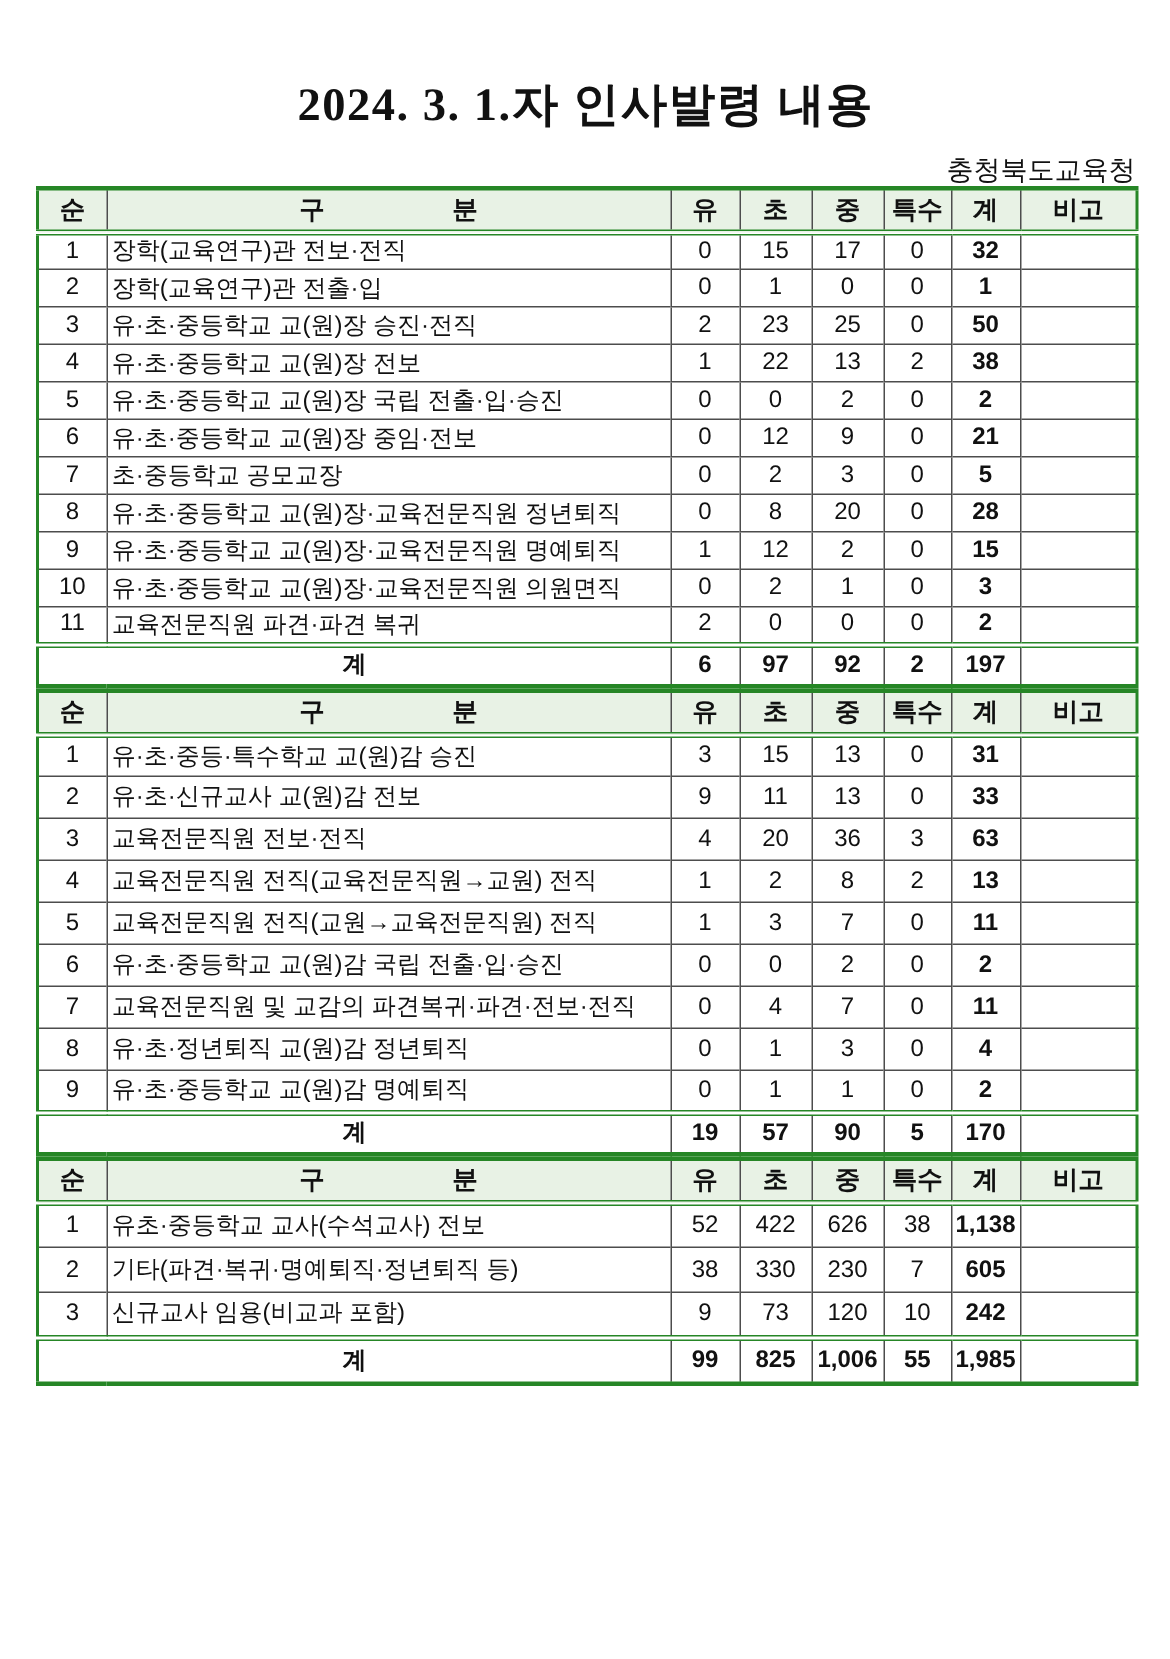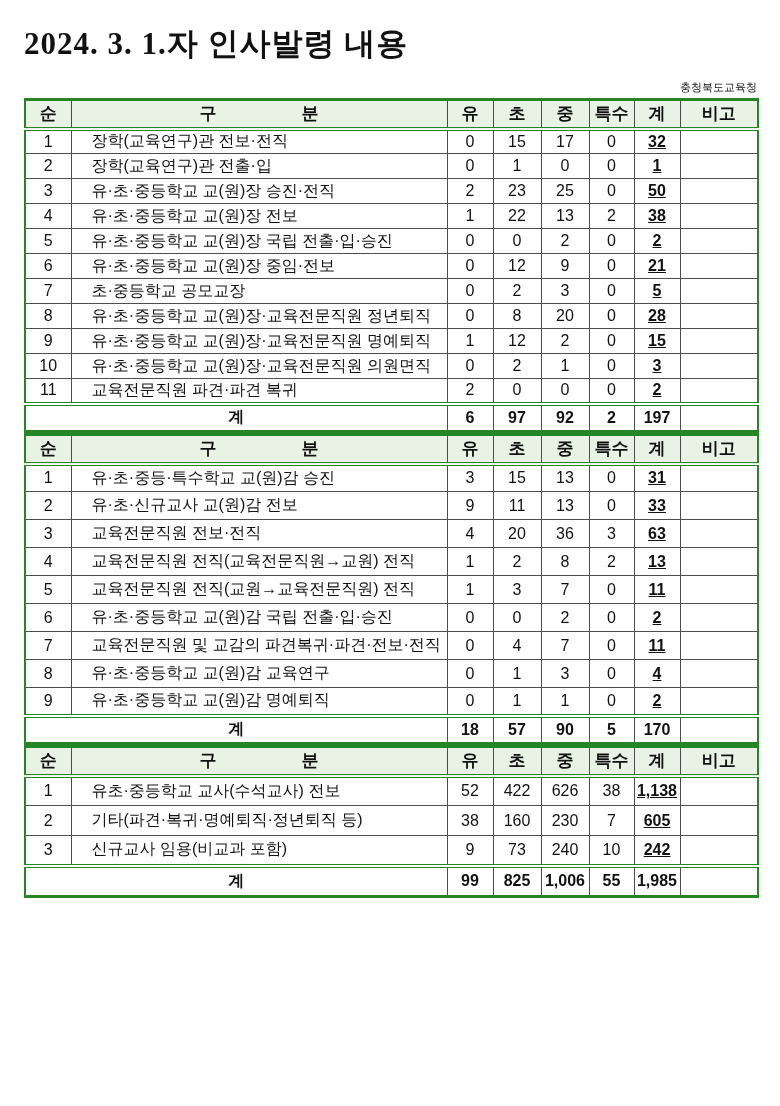--- a/index.html
+++ b/index.html
@@ -13,32 +13,33 @@
   *{margin:0;padding:0;box-sizing:border-box;}
   html,body{background:#fff;}
   body{
     width:780px;height:1106px;
     padding:0 23px 0 24px;
     font-family:var(--sans);
     color:var(--ink);
     overflow:hidden;
   }
   .doc-title{
-    margin-top:24px;
+    margin-top:50px;
+    text-align:center;
     font-family:var(--serif);
     font-weight:bold;
     font-size:31px;
     line-height:40px;
     letter-spacing:1px;
   }
   .agency{
     margin-top:12px;
     text-align:right;
     font-family:var(--serif);
-    font-size:11px;
+    font-size:18px;
     line-height:22px;
   }
   .section-heading{
     font-family:var(--serif);
     font-weight:bold;
     font-size:18.5px;
     line-height:26px;
     margin-bottom:10px;
   }
   .s1 .section-heading{margin-top:24px;}
@@ -78,22 +79,22 @@
   td{
     border-left:1px solid var(--inner-line);
     border-top:1px solid var(--inner-line);
     vertical-align:middle;
     text-align:center;
     overflow:hidden;
     white-space:nowrap;
   }
   td:first-child{border-left:none;}
   tbody tr:first-child td{border-top:none;}
-  td.c-cat{text-align:left;padding-left:20px;}
-  td.c-total{font-weight:bold;text-decoration:underline;}
+  td.c-cat{text-align:left;padding-left:3px;}
+  td.c-total{font-weight:bold;}
   .t1 tbody td{height:25px;}
   .t2 tbody td{height:28px;}
   .t3 tbody td{height:30px;}
   tfoot td{
     border-top:4px double var(--green);
     font-weight:bold;
     height:28px;
   }
   .t3 tfoot td{height:31px;}
   tfoot td.total-label{text-align:center;padding-left:0;}
@@ -344,21 +345,21 @@
     <td class="c-cat">교육전문직원 및 교감의 파견복귀·파견·전보·전직</td>
     <td class="c-num">0</td>
     <td class="c-num">4</td>
     <td class="c-num">7</td>
     <td class="c-num">0</td>
     <td class="c-num c-total">11</td>
     <td class="c-note"></td>
   </tr>
         <tr>
     <td class="c-no">8</td>
-    <td class="c-cat">유·초·중등학교 교(원)감 교육연구</td>
+    <td class="c-cat">유·초·정년퇴직 교(원)감 정년퇴직</td>
     <td class="c-num">0</td>
     <td class="c-num">1</td>
     <td class="c-num">3</td>
     <td class="c-num">0</td>
     <td class="c-num c-total">4</td>
     <td class="c-note"></td>
   </tr>
         <tr>
     <td class="c-no">9</td>
     <td class="c-cat">유·초·중등학교 교(원)감 명예퇴직</td>
@@ -366,21 +367,21 @@
     <td class="c-num">1</td>
     <td class="c-num">1</td>
     <td class="c-num">0</td>
     <td class="c-num c-total">2</td>
     <td class="c-note"></td>
   </tr>
       </tbody>
     <tfoot>
       <tr>
         <td colspan="2" class="total-label">계</td>
-        <td class="c-num">18</td>
+        <td class="c-num">19</td>
         <td class="c-num">57</td>
         <td class="c-num">90</td>
         <td class="c-num">5</td>
         <td class="c-num">170</td>
         <td class="c-note"></td>
       </tr>
     </tfoot>
   </table>
 </section>
 
@@ -416,32 +417,32 @@
     <td class="c-num">422</td>
     <td class="c-num">626</td>
     <td class="c-num">38</td>
     <td class="c-num c-total">1,138</td>
     <td class="c-note"></td>
   </tr>
         <tr>
     <td class="c-no">2</td>
     <td class="c-cat">기타(파견·복귀·명예퇴직·정년퇴직 등)</td>
     <td class="c-num">38</td>
-    <td class="c-num">160</td>
+    <td class="c-num">330</td>
     <td class="c-num">230</td>
     <td class="c-num">7</td>
     <td class="c-num c-total">605</td>
     <td class="c-note"></td>
   </tr>
         <tr>
     <td class="c-no">3</td>
     <td class="c-cat">신규교사 임용(비교과 포함)</td>
     <td class="c-num">9</td>
     <td class="c-num">73</td>
-    <td class="c-num">240</td>
+    <td class="c-num">120</td>
     <td class="c-num">10</td>
     <td class="c-num c-total">242</td>
     <td class="c-note"></td>
   </tr>
       </tbody>
     <tfoot>
       <tr>
         <td colspan="2" class="total-label">계</td>
         <td class="c-num">99</td>
         <td class="c-num">825</td>

